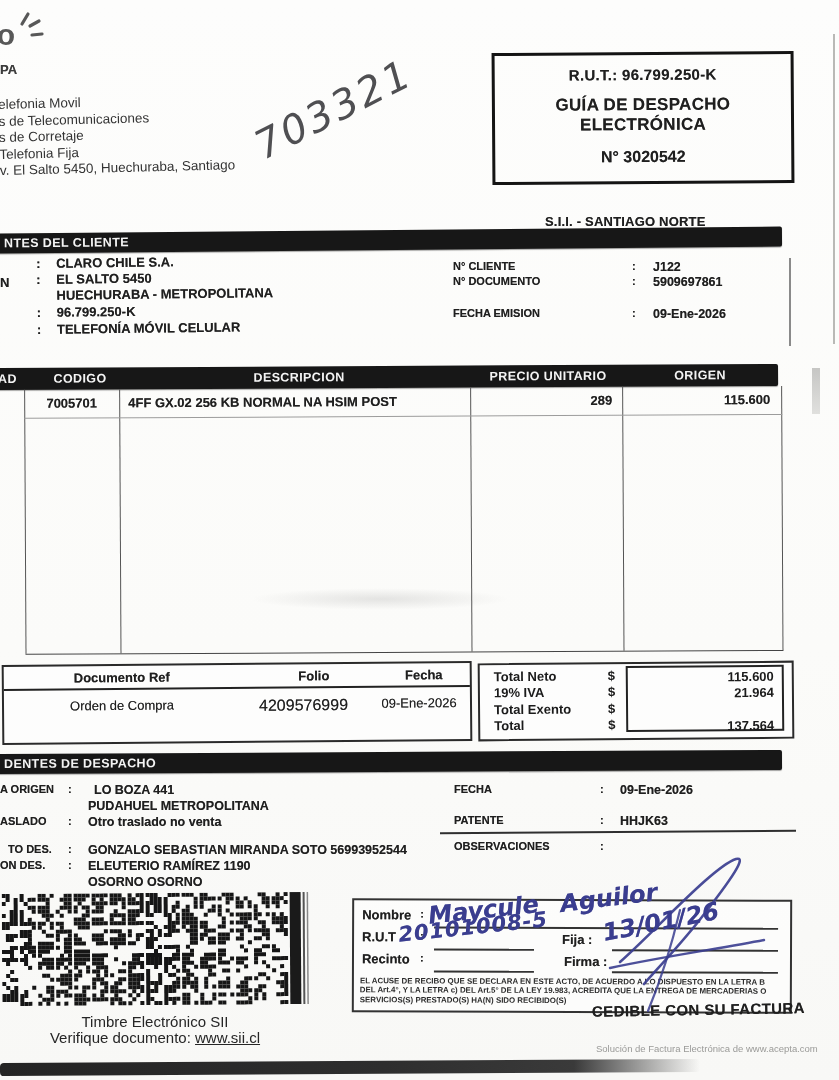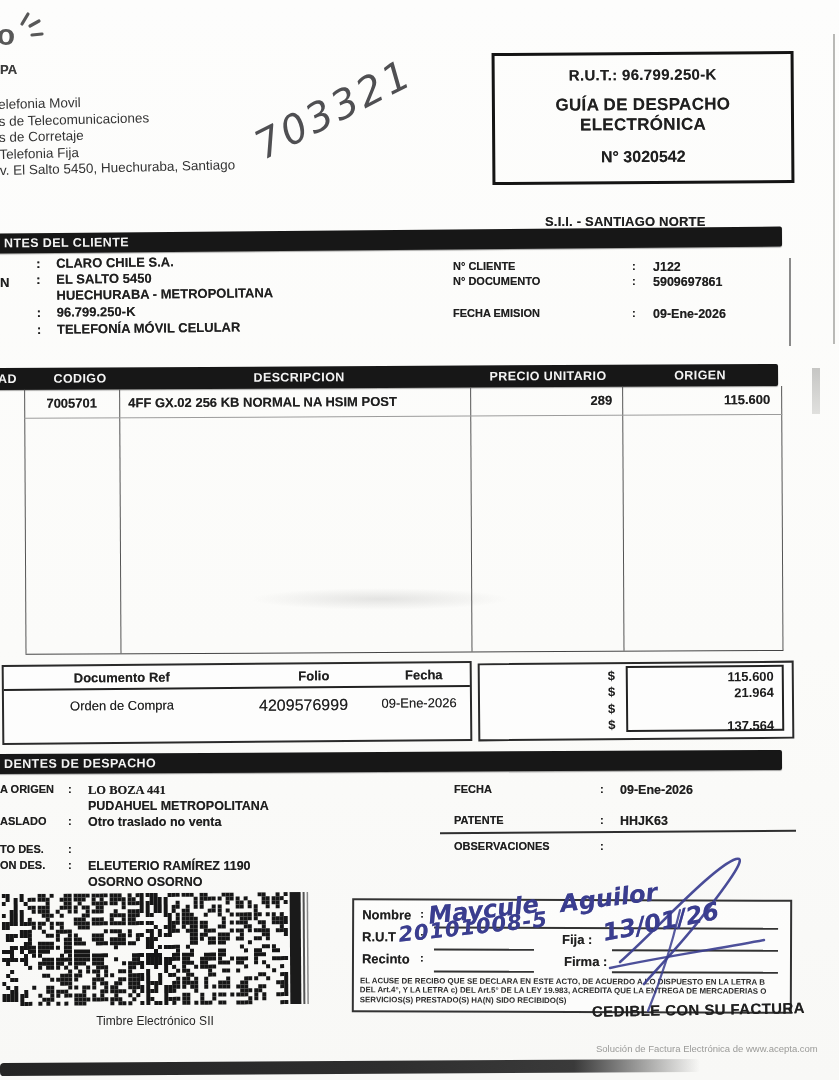--- a/index.html
+++ b/index.html
@@ -145,49 +145,56 @@
       <span class="abs lbl ink" style="left:375px;top:4px;width:90px;text-align:center;font-size:13px;">Fecha</span>
     </div>
     <div style="position:relative;">
       <span class="abs ink" style="left:18px;top:8px;width:200px;text-align:center;font-size:13px;">Orden de Compra</span>
       <span class="abs ink" style="left:255px;top:8px;width:110px;text-align:left;font-size:16px;">4209576999</span>
       <span class="abs ink" style="left:365px;top:8px;width:100px;text-align:center;font-size:13px;">09-Ene-2026</span>
     </div>
   </div>
 
   <div class="abs boxed" style="left:478px;top:662px;width:312px;height:74px;transform:rotate(-0.5deg);">
+    <div class="abs" style="left:14px;top:4px;font-size:13px;font-weight:700;line-height:16.4px;">
+      <div>Total Neto</div>
+      <div>19% IVA</div>
+      <div>Total Exento</div>
+      <div>Total</div>
+    </div>
     <div class="abs" style="left:128px;top:4px;font-size:13px;font-weight:700;line-height:16.4px;">
       <div>$</div>
       <div>$</div>
       <div>$</div>
       <div>$</div>
     </div>
     <div class="abs" style="left:146px;top:2px;width:158px;height:66px;border:2px solid #222;font-size:13px;font-weight:700;line-height:16.4px;text-align:right;padding:2px 8px 0 0;box-sizing:border-box;">
       <div>115.600</div>
       <div>21.964</div>
       <div>&nbsp;</div>
       <div>137.564</div>
     </div>
   </div>
 
   <div class="abs bar" style="left:-6px;top:752px;width:778px;height:20px;padding-left:10px;transform:rotate(-0.3deg);border-radius:2px;">
     <span>DENTES DE DESPACHO</span>
   </div>
 
   <div class="abs lbl ink" style="left:0;top:783px;">A ORIGEN</div>
   <div class="abs lbl ink" style="left:68px;top:783px;">:</div>
-  <div class="abs val ink" style="left:88px;top:783px;font-family:Liberation Serif, serif;">LO BOZA 441</div>
+  <div class="abs val ink" style="left:94px;top:783px;">LO BOZA 441</div>
   <div class="abs val ink" style="left:88px;top:799px;">PUDAHUEL   METROPOLITANA</div>
 
   <div class="abs lbl ink" style="left:0;top:815px;">ASLADO</div>
   <div class="abs lbl ink" style="left:68px;top:815px;">:</div>
   <div class="abs val ink" style="left:88px;top:815px;">Otro traslado no venta</div>
 
-  <div class="abs lbl ink" style="left:0;top:843px;">TO DES.</div>
+  <div class="abs lbl ink" style="left:8px;top:843px;">TO DES.</div>
   <div class="abs lbl ink" style="left:68px;top:843px;">:</div>
+  <div class="abs val ink" style="left:88px;top:843px;">GONZALO SEBASTIAN MIRANDA SOTO 56993952544</div>
 
   <div class="abs lbl ink" style="left:0;top:859px;">ON DES.</div>
   <div class="abs lbl ink" style="left:68px;top:859px;">:</div>
   <div class="abs val ink" style="left:88px;top:859px;">ELEUTERIO RAMÍREZ 1190</div>
   <div class="abs val ink" style="left:88px;top:875px;">OSORNO   OSORNO</div>
 
   <div class="abs lbl ink" style="left:454px;top:783px;">FECHA</div>
   <div class="abs lbl ink" style="left:600px;top:783px;">:</div>
   <div class="abs val ink" style="left:620px;top:783px;">09-Ene-2026</div>
 
@@ -1129,22 +1136,25 @@
         <rect x="238" y="108" width="4" height="4" fill="#161616"></rect>
         <rect x="242" y="108" width="4" height="4" fill="#161616"></rect>
         <rect x="246" y="108" width="4" height="4" fill="#161616"></rect>
         <rect x="278" y="108" width="4" height="4" fill="#161616"></rect>
         <rect x="282" y="108" width="4" height="4" fill="#161616"></rect>
         <rect x="288" y="0" width="11" height="112" fill="#1a1a1a"></rect>
         <rect x="301" y="0" width="2" height="112" fill="#555"></rect>
         <rect x="305" y="0" width="1.5" height="112" fill="#888"></rect>
       </svg>
   </div>
-  <div class="abs" style="left:5px;top:1014px;width:300px;text-align:center;font-size:12px;line-height:15.5px;color:#262626;font-weight:400;">
+  <div class="abs" style="left:5px;top:1014px;width:300px;text-align:center;font-size:15px;line-height:15.5px;color:#262626;font-weight:400;">
     <div>Timbre Electrónico SII</div>
+    <div>
+      <span>Verifique documento: </span><span style="text-decoration:underline;">www.sii.cl</span>
+    </div>
   </div>
 
   <div class="abs" style="left:352px;top:899px;width:436px;height:110px;border:2px solid #333;background:rgba(255,255,255,.5);transform:rotate(0.2deg);">
     <span class="abs lbl ink" style="left:8px;top:7px;font-size:13px;">Nombre</span>
     <span class="abs lbl ink" style="left:66px;top:7px;">:</span>
     <div class="abs" style="left:80px;top:26px;width:344px;height:1.6px;background:#333;"></div>
 
     <span class="abs lbl ink" style="left:8px;top:29px;font-size:13px;">R.U.T</span>
     <span class="abs lbl ink" style="left:66px;top:29px;">:</span>
     <div class="abs" style="left:80px;top:48px;width:100px;height:1.6px;background:#333;"></div>

